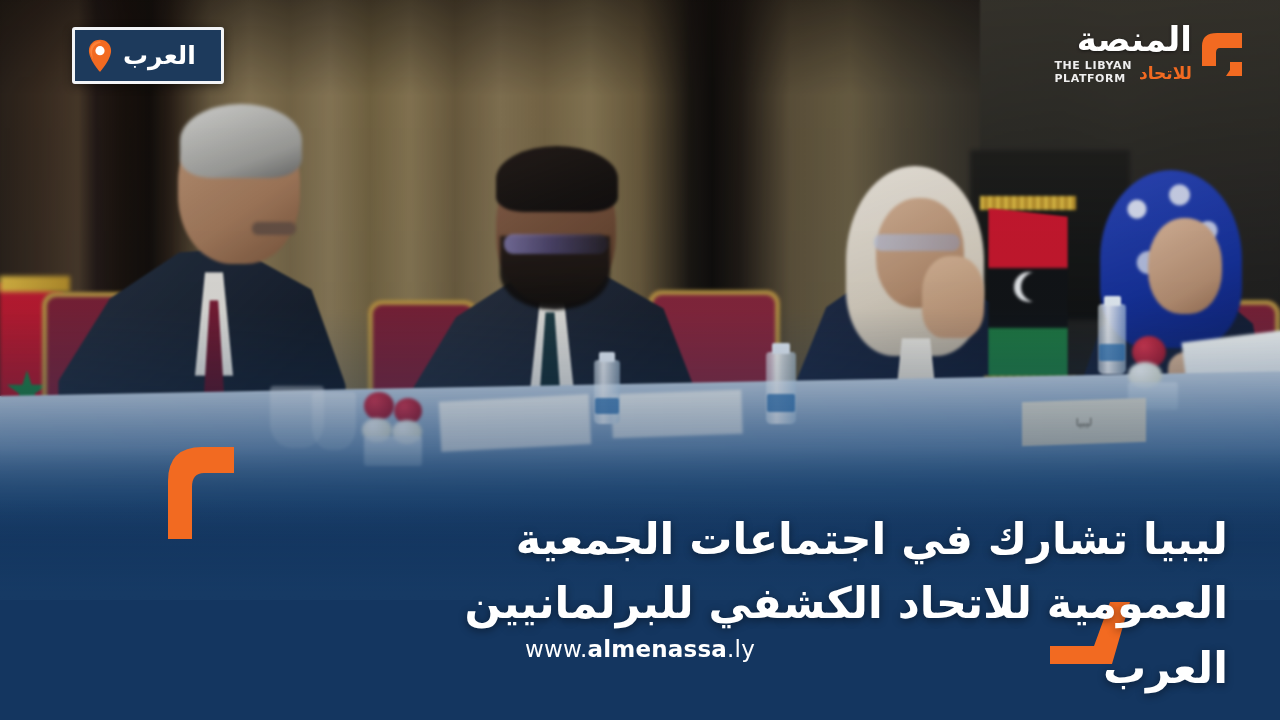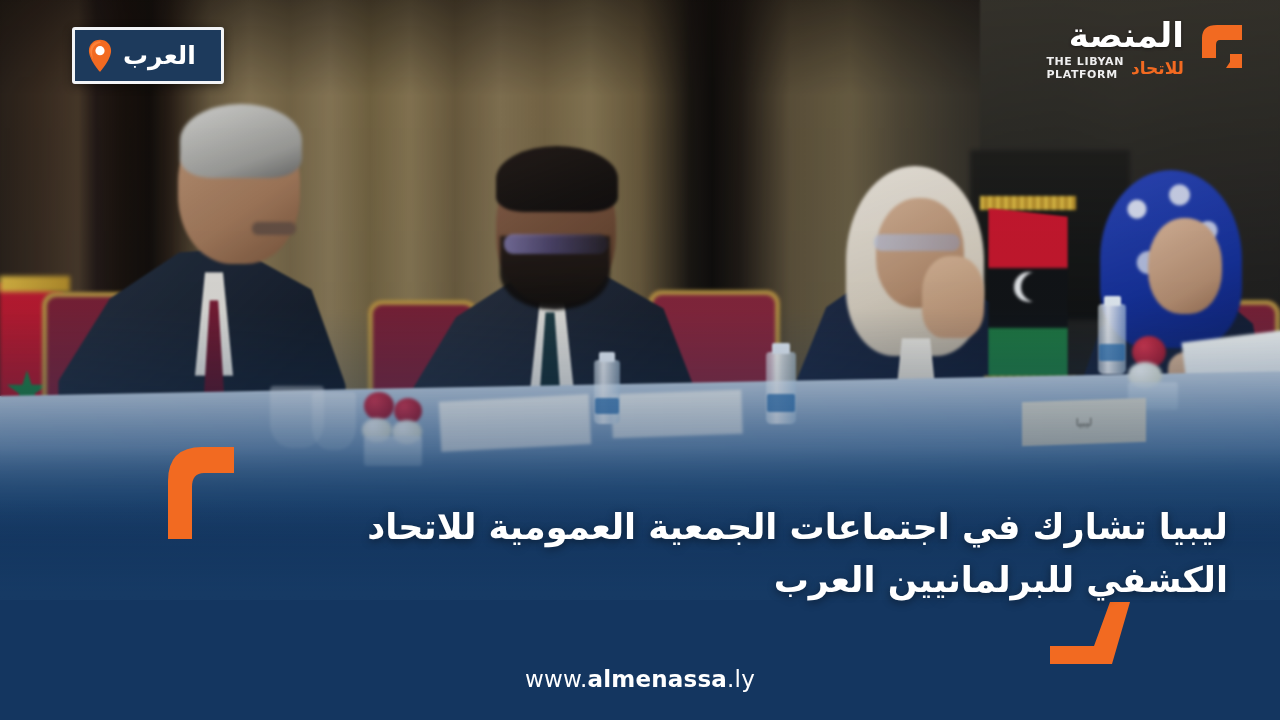--- a/index.html
+++ b/index.html
@@ -121,46 +121,46 @@
     box-shadow:0 2px 10px rgba(0,0,0,.45);
   }
   .pin{position:relative;width:26px;height:34px;flex:0 0 auto;}
   .pin svg{display:block;width:26px;height:34px;}
   .loc-text{
     color:#ffffff;font-size:25px;font-weight:700;line-height:1;
     direction:rtl;margin-right:2px;
   }
 
   
-  .logo{position:absolute;right:30px;top:18px;height:72px;display:flex;gap:8px;}
+  .logo{position:absolute;right:30px;top:18px;height:72px;display:flex;align-items:center;gap:0;}
   .logo-words{display:flex;flex-direction:column;align-items:flex-end;line-height:1;}
   .logo-ar{
     color:#ffffff;font-size:34px;font-weight:700;direction:rtl;letter-spacing:-1px;
     text-shadow:0 1px 3px rgba(0,0,0,.5);
   }
   .logo-sub-row{display:flex;align-items:center;gap:7px;margin-top:4px;}
   .logo-en{color:#efefef;font-size:11px;font-weight:700;letter-spacing:.6px;line-height:1.15;text-align:left;}
   .logo-ar2{color:#f26a21;font-size:17px;font-weight:700;direction:rtl;}
   .logo-mark{width:58px;height:56px;position:relative;flex:0 0 auto;}
 
   
   .headline{
     position:absolute;right:52px;top:478px;width:880px;
     direction:rtl;text-align:right;color:#fff;
-    font-size:35px;font-weight:700;line-height:1.5;
+    font-size:43px;font-weight:700;line-height:1.5;
     text-shadow:0 2px 8px rgba(0,0,0,.45);
   }
 
   
   .bracket-tl{position:absolute;left:168px;top:447px;width:66px;height:92px;}
   .bracket-br{position:absolute;left:1050px;top:602px;width:84px;height:62px;}
 
   
   .url{
-    position:absolute;left:0;right:0;top:666px;text-align:center;
+    position:absolute;left:0;right:0;top:636px;text-align:center;
     color:#ffffff;font-size:23px;letter-spacing:.2px;font-weight:400;
   }
   .url b{font-weight:700;}
 </style>
 </head>
 <body>
 
 <div class="stage">
 
   <div class="photo">

